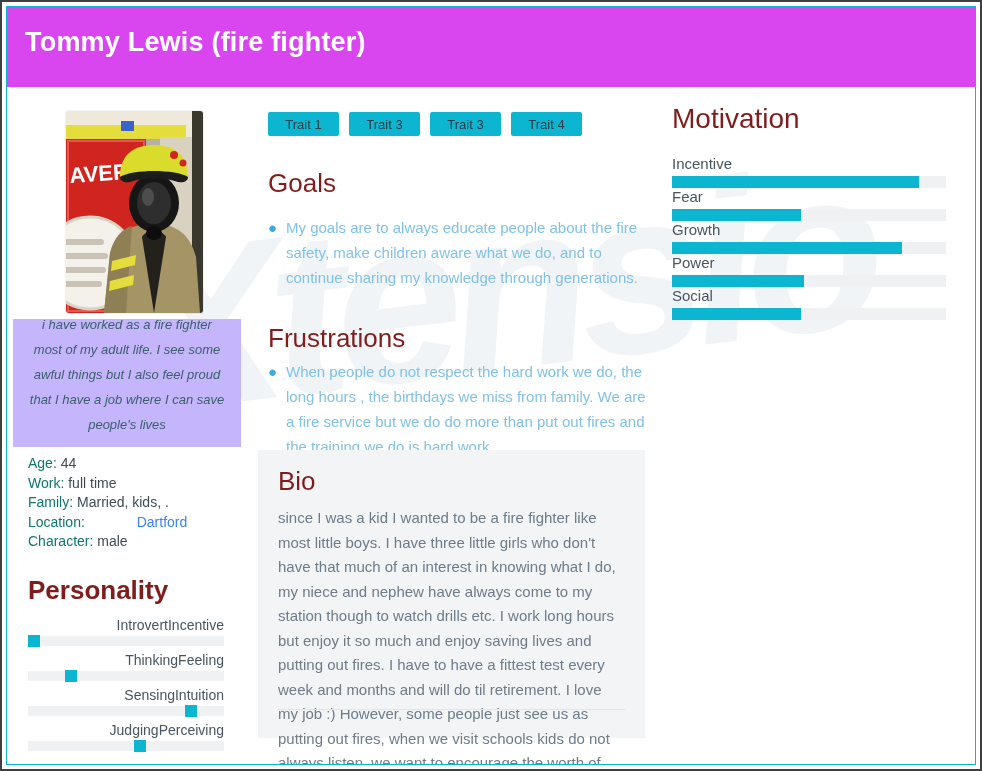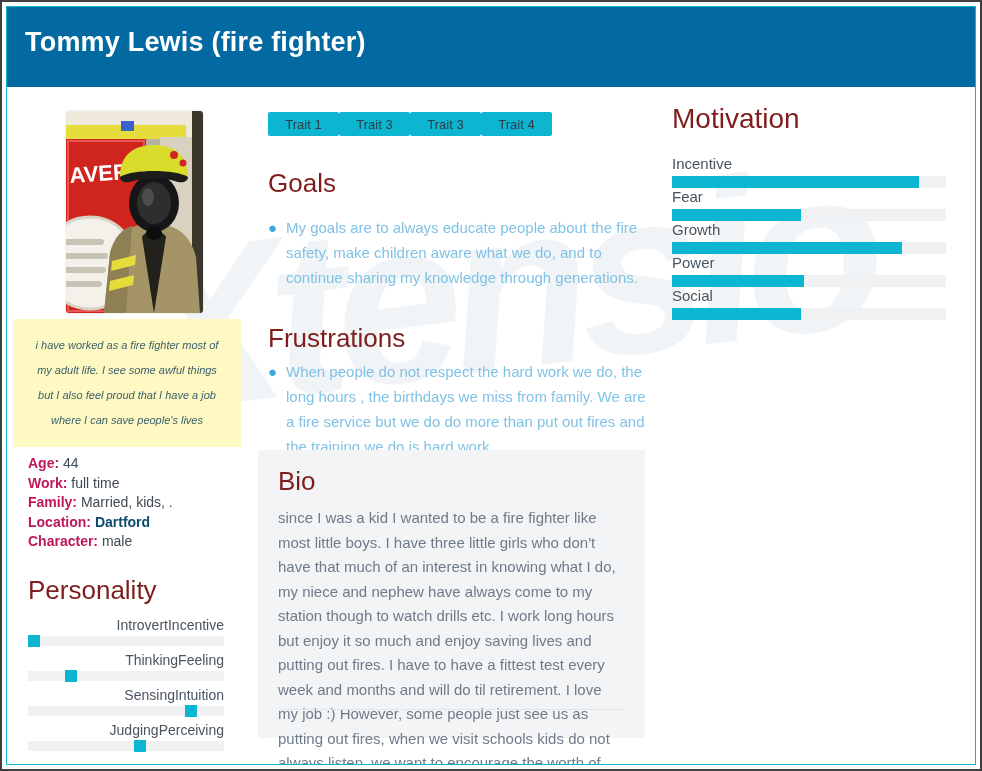--- a/index.html
+++ b/index.html
@@ -19,58 +19,58 @@
     position:absolute;left:120px;top:150px;z-index:0;
     font-size:230px;font-style:italic;font-weight:bold;
     letter-spacing:-12px;transform:rotate(-7deg);
     color:rgba(210,219,228,.30);user-select:none;pointer-events:none;
     white-space:nowrap;
   }
   .layer{position:absolute;inset:0;z-index:1;}
   
   .header{
     position:absolute;left:0;top:0;right:0;height:80px;
-    background:#0369a1;display:flex;align-items:center;
+    background:#d946ef;display:flex;align-items:center;
   }
   .header h1{
     margin:0 0 10px 18px;color:#fff;font-size:27px;font-weight:bold;
     letter-spacing:.2px;
   }
   
   .photo{
     position:absolute;left:59px;top:104px;width:137px;height:202px;
     border-radius:3px;overflow:hidden;box-shadow:0 0 0 1px rgba(0,0,0,.05);
   }
   .quote{
     position:absolute;left:6px;top:312px;width:228px;height:128px;
-    background:#fef9c3;color:#3b5f6b;font-style:italic;
-    font-size:11px;line-height:25px;text-align:center;
-    display:flex;align-items:center;justify-content:center;
+    background:#c4b5fd;color:#3b5f6b;font-style:italic;
+    font-size:13px;line-height:25px;text-align:center;
+    display:flex;align-items:flex-end;justify-content:center;
     padding:10px 16px;
   }
   .demo{position:absolute;left:21px;top:447px;font-size:14px;line-height:19.5px;}
-  .demo .lbl{color:#be185d;font-weight:bold;}
+  .demo .lbl{color:#0f766e;font-weight:normal;}
   .demo .val{color:#3f4a55;}
-  .demo .val.accent{color:#0c4a6e;font-weight:bold;}
+  .demo .val.accent{color:#3b82f6;font-weight:normal;margin-left:48px;}
   .section-h{
     color:#7f1d1d;font-weight:400;font-size:26px;margin:0;
   }
-  .personality-h{position:absolute;left:21px;top:568px;}
+  .personality-h{position:absolute;left:21px;top:568px;font-weight:bold;}
   .sliders{position:absolute;left:21px;top:610px;width:196px;}
   .slider-row{margin-bottom:6px;}
   .slider-labels{display:flex;justify-content:flex-end;
     font-size:14px;color:#48545f;height:16px;}
   .slider-track{
     position:relative;height:10px;background:#f0f1f3;margin-top:3px;
   }
   .slider-marker{
     position:absolute;top:-1px;width:12px;height:12px;background:#0cb5d0;
   }
   
-  .traits{position:absolute;left:261px;top:105px;display:flex;justify-content:center;}
+  .traits{position:absolute;left:261px;top:105px;display:flex;gap:10px;justify-content:center;}
   .trait-btn{
     width:71px;height:24px;background:#0cb5d0;color:#2f3c48;
     font-size:13px;display:flex;align-items:center;justify-content:center;
     border:none;border-radius:2px;font-family:inherit;cursor:pointer;
   }
   .goals-h{position:absolute;left:261px;top:161px;}
   .goals-list{position:absolute;left:261px;top:208px;width:382px;}
   .frus-h{position:absolute;left:261px;top:316px;}
   .frus-list{position:absolute;left:261px;top:352px;width:382px;}
   .bullet-item{

